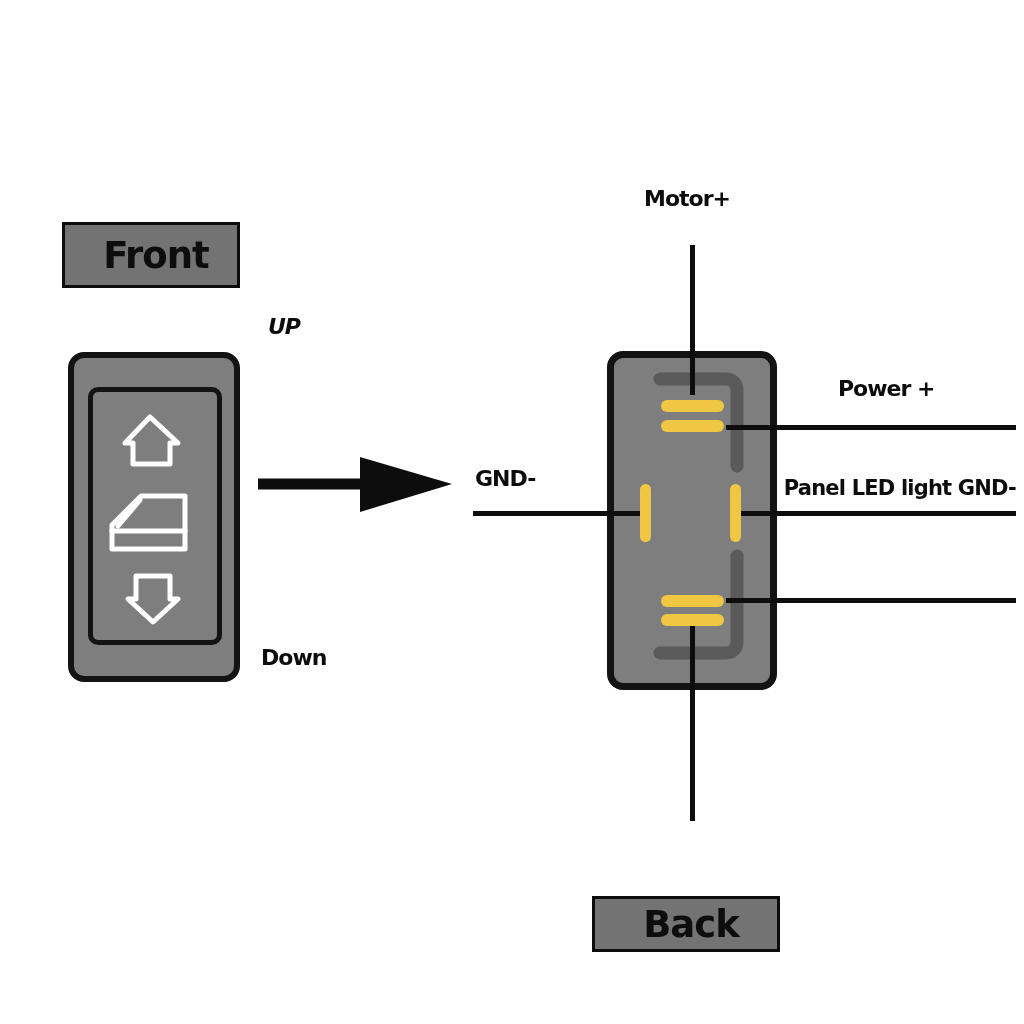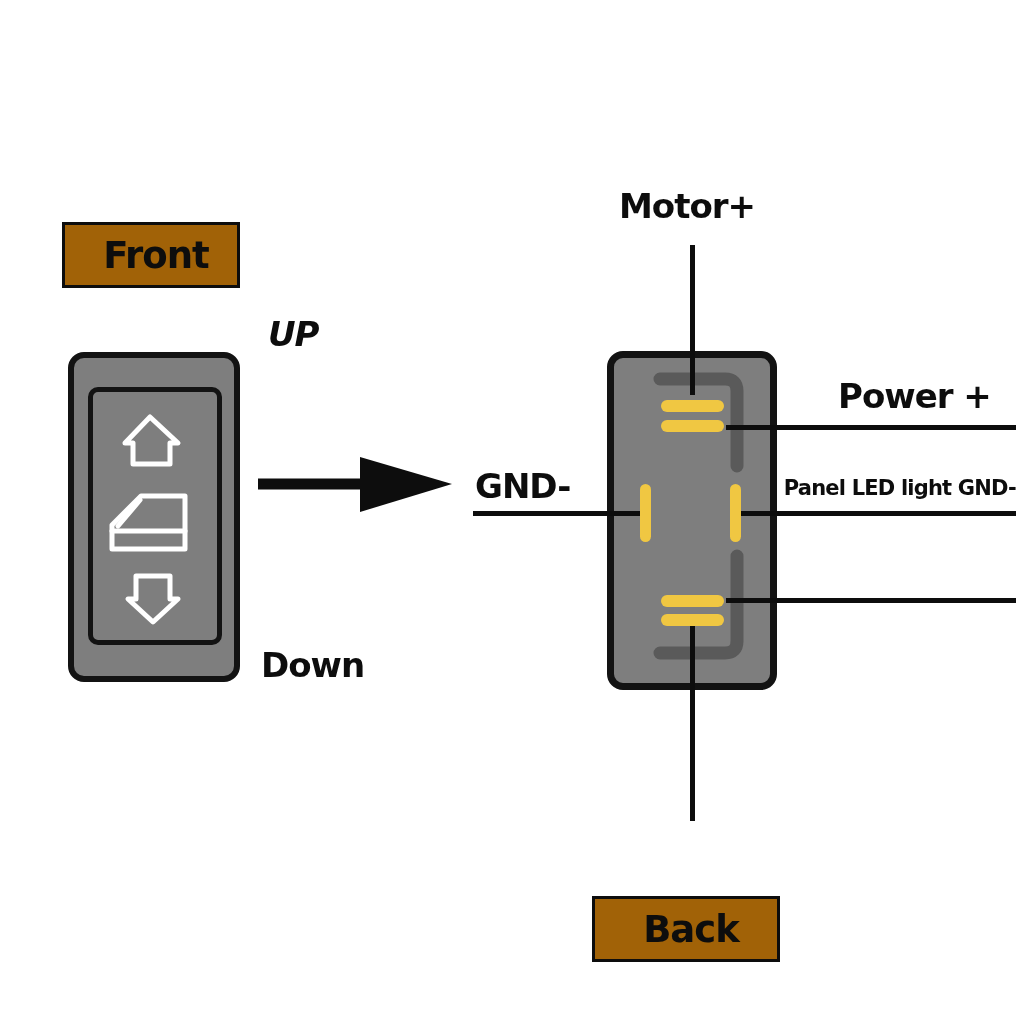--- a/index.html
+++ b/index.html
@@ -2,28 +2,28 @@
 <html style="--background: #ffffff; --switch-body: #7e7e7e; --switch-border: #131313; --bracket: #5a5a5a; --pin-yellow: #f0c742; --wire: #0d0d0d; --icon-stroke: #ffffff; --text: #0d0d0d;"><head>
 <meta charset="utf-8">
 <style>
   html,body{margin:0;padding:0;background:#fff;}
   .stage{
     position:relative;width:1024px;height:1024px;background:var(--background,#fff);
     font-family:"DejaVu Sans","Liberation Sans",sans-serif;color:var(--text,#0d0d0d);
     overflow:hidden;
   }
   .caption-box{
-    position:absolute;border:3px solid var(--wire,#0d0d0d);background:#a16207;
+    position:absolute;border:3px solid var(--wire,#0d0d0d);background:#737373;
     display:flex;align-items:center;justify-content:center;
     font-size:37px;font-weight:800;letter-spacing:-1px;box-sizing:border-box;padding-left:10px;
   }
   .front-box{left:62px;top:222px;width:178px;height:66px;}
-  .back-box{left:592px;top:896px;width:188px;height:66px;}
+  .back-box{left:592px;top:896px;width:188px;height:56px;}
   .big-label{
-    position:absolute;font-size:34px;font-weight:800;letter-spacing:-1px;white-space:nowrap;
+    position:absolute;font-size:22px;font-weight:800;letter-spacing:-1px;white-space:nowrap;
   }
   .small-label{
     position:absolute;font-size:21px;font-weight:800;letter-spacing:-0.8px;white-space:nowrap;
     text-align:right;
   }
   .switch-body{
     position:absolute;background:var(--switch-body,#7e7e7e);
     border:6px solid var(--switch-border,#131313);border-radius:16px;box-sizing:border-box;
   }
   .front-switch{left:68px;top:352px;width:172px;height:330px;}

